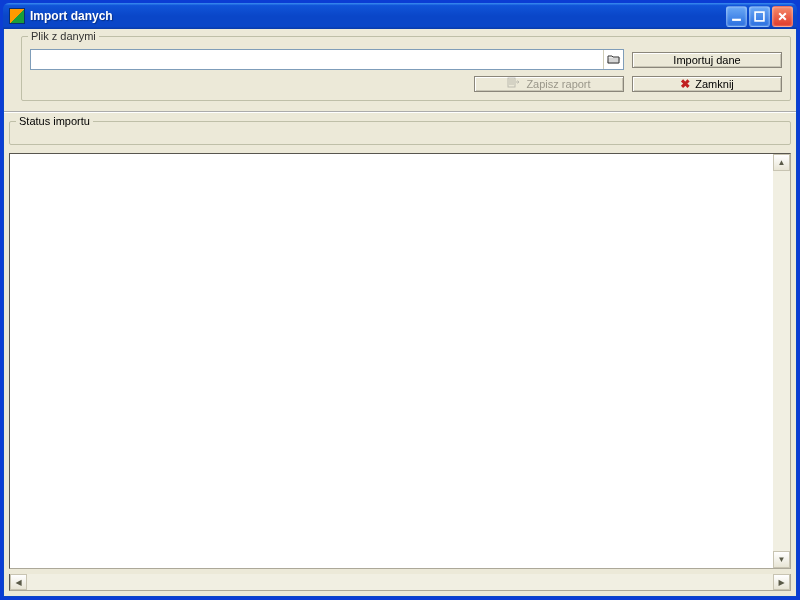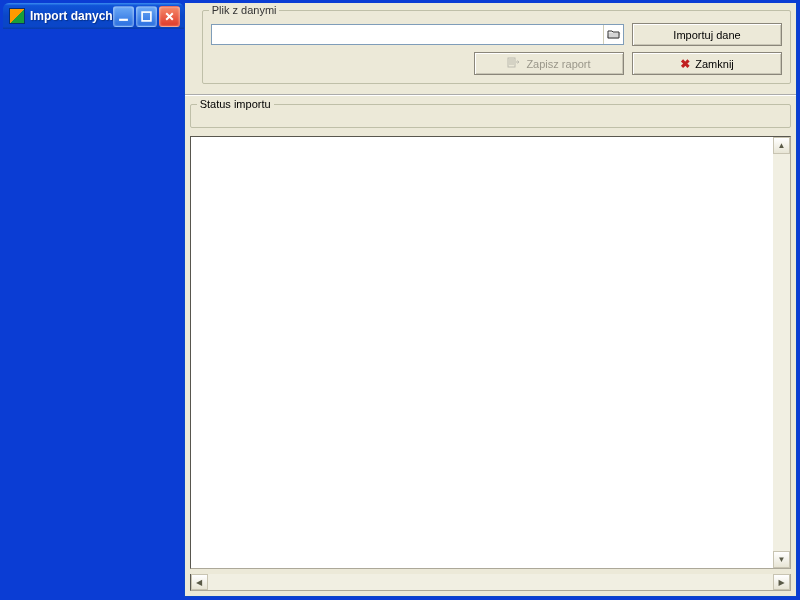--- a/index.html
+++ b/index.html
@@ -1,20 +1,20 @@
 <!DOCTYPE html>
 <html><head>
 <meta charset="utf-8">
 <style>
   * { box-sizing: border-box; margin: 0; padding: 0; }
   html, body { width: 800px; height: 600px; overflow: hidden; font-family: Tahoma, sans-serif; font-size: 11px; }
   .window {
     width: 800px; height: 600px;
     background: #0b3dd4;
-    display: flex; flex-direction: row;
+    display: flex; flex-direction: column;
     padding: 3px;
   }
   .titlebar {
     height: 26px;
     background: linear-gradient(to bottom, #3a8df0 0%, #1054d8 10%, #0a46c8 50%, #0a46c8 90%, #083aa8 100%);
     border-radius: 6px 6px 0 0;
     display: flex; align-items: center;
     padding: 0 4px 0 6px;
     color: #fff;
   }
@@ -72,21 +72,21 @@
   }
   .file-input {
     flex: 1; border: none; outline: none;
     padding: 0 4px; font-size: 11px; font-family: Tahoma, sans-serif;
   }
   .browse-icon {
     width: 20px; display: flex; align-items: center; justify-content: center;
     border-left: 1px solid #d0cdb8; cursor: pointer;
   }
   .btn {
-    height: 23px;
+    height: 16px;
     width: 150px;
     background: #ece9d8;
     border: 1px solid #8a867a;
     box-shadow: inset 1px 1px 0 #fff, inset -1px -1px 0 #c9c6b6;
     display: flex; align-items: center; justify-content: center;
     gap: 5px;
     font-size: 11px; font-family: Tahoma, sans-serif;
     cursor: pointer;
     color: #000;
   }

